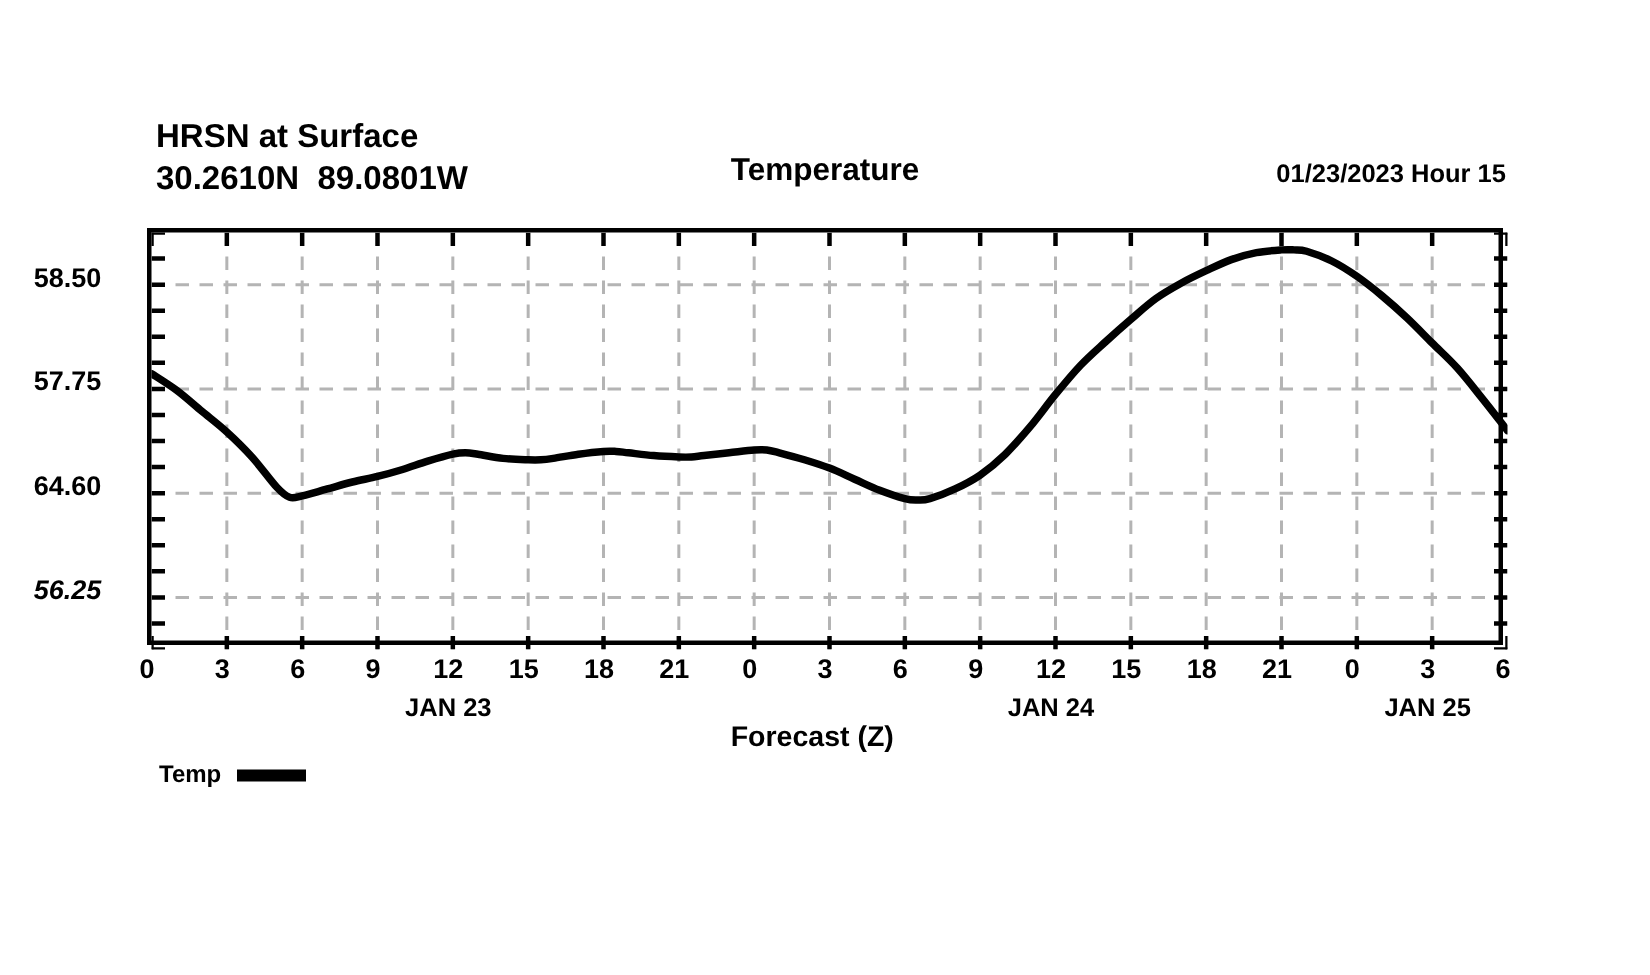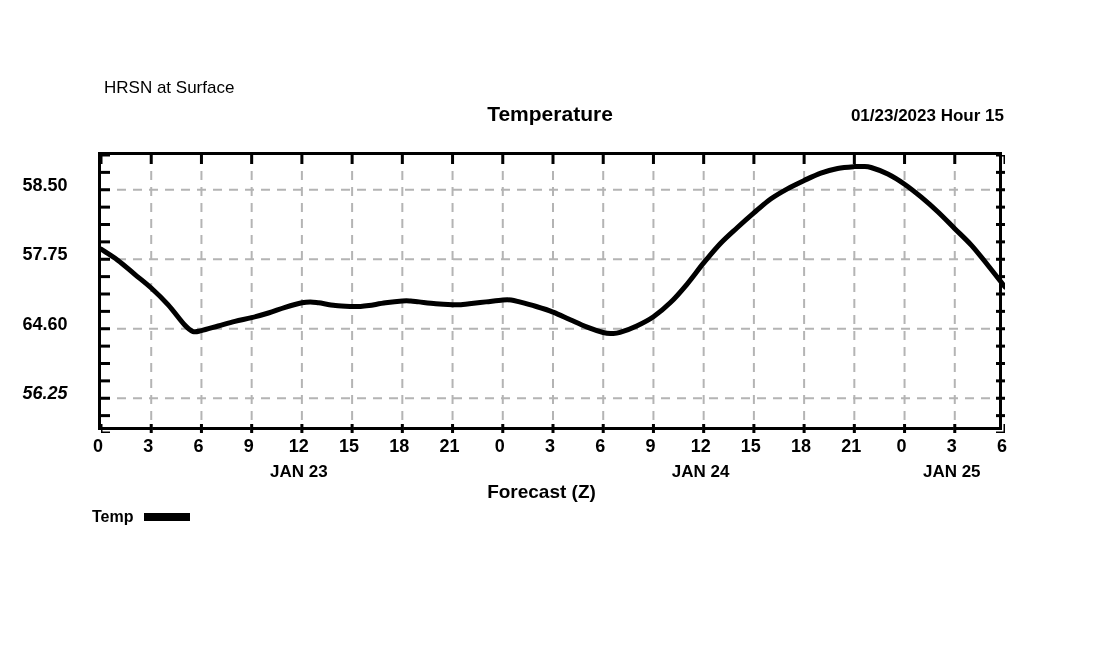--- a/index.html
+++ b/index.html
@@ -26,22 +26,22 @@
     left: 0; top: 28px;
     width: 1100px;
     text-align: center;
     font-size: 23px;
     font-weight: bold;
     letter-spacing: -0.2px;
   }
   .station-line {
     position: absolute;
     left: 104px;
-    font-size: 17px;
-    font-weight: normal;
+    font-size: 22px;
+    font-weight: bold;
     white-space: pre;
   }
   .station-1 { top: 78px; }
   .station-2 { top: 106px; }
   .var-title {
     position: absolute;
     left: 0; top: 102px;
     width: 1100px;
     text-align: center;
     font-size: 21px;
@@ -99,21 +99,21 @@
     position: absolute;
     left: 0;
     top: 481px;
     width: 1083px;
     text-align: center;
     font-size: 19px;
     font-weight: bold;
   }
   .legend {
     position: absolute;
-    left: 92px;
+    left: 106px;
     top: 508px;
     display: flex;
     align-items: center;
     gap: 11px;
   }
   .legend-label {
     font-size: 16px;
     font-weight: bold;
   }
   .legend-swatch {
@@ -122,20 +122,21 @@
     background: #000;
   }
 </style>
 </head>
 <body>
 
 <div id="page">
 
 
   <div class="station-line station-1">HRSN at Surface</div>
+  <div class="station-line station-2">30.2610N  89.0801W</div>
 
   <div class="var-title">Temperature</div>
   <div class="run-stamp">01/23/2023 Hour 15</div>
 
   <div id="plot">
     <svg id="plotsvg" width="904" height="278">
       <g id="grid-v">
           <line x1="50.22222222222222" y1="0" x2="50.22222222222222" y2="278" stroke="#b4b4b4" stroke-width="2" stroke-dasharray="9 7"></line>
           <line x1="100.44444444444444" y1="0" x2="100.44444444444444" y2="278" stroke="#b4b4b4" stroke-width="2" stroke-dasharray="9 7"></line>
           <line x1="150.66666666666666" y1="0" x2="150.66666666666666" y2="278" stroke="#b4b4b4" stroke-width="2" stroke-dasharray="9 7"></line>

